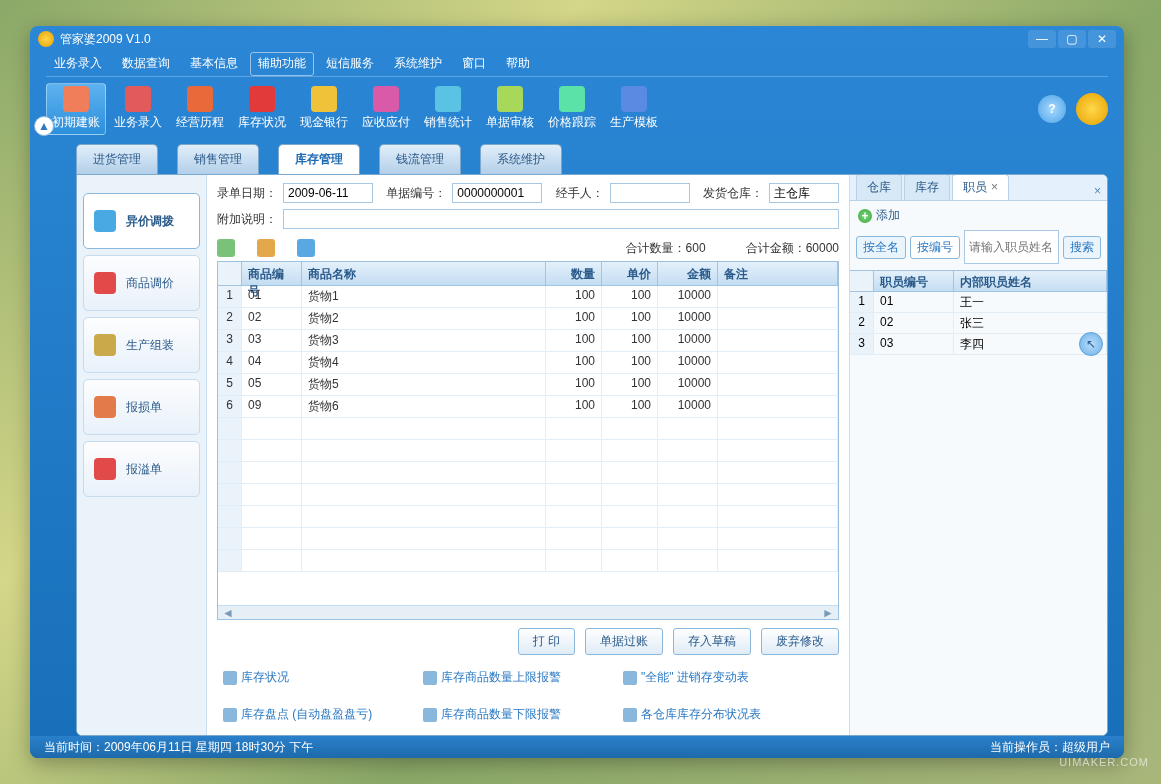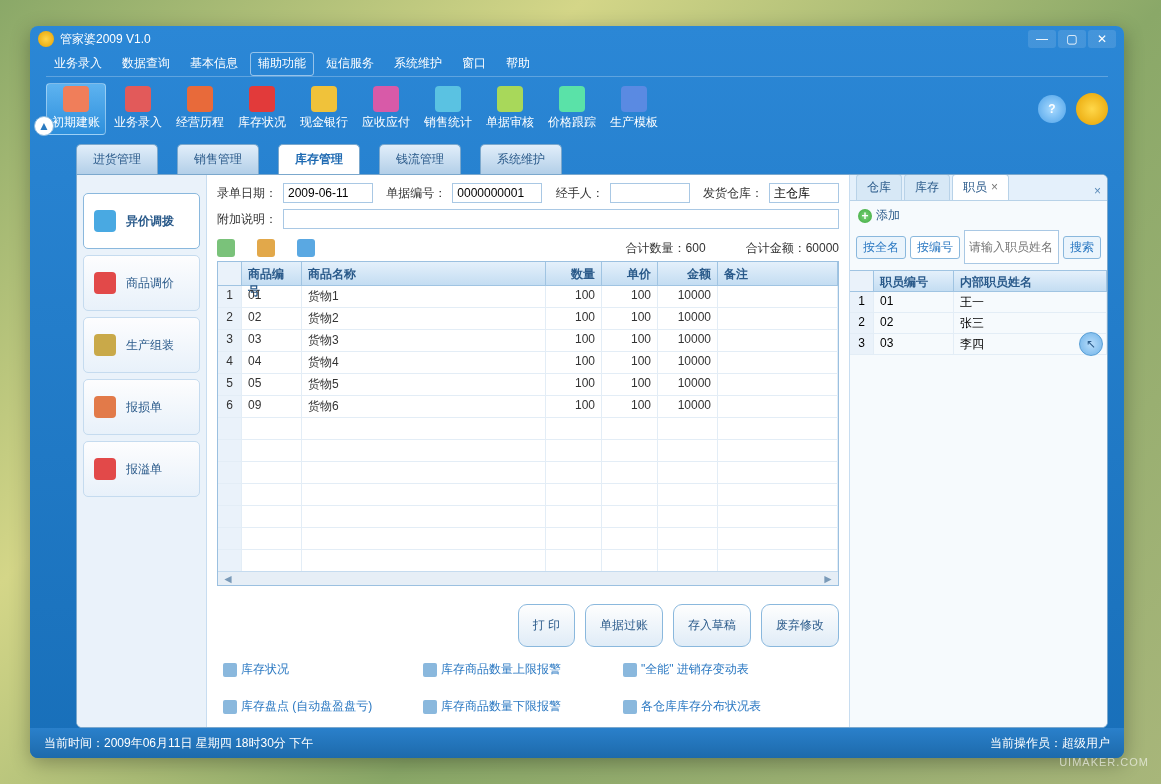--- a/index.html
+++ b/index.html
@@ -88,21 +88,21 @@
 .c-code { width: 60px; }
 .c-name { width: 200px; flex: 1; }
 .c-qty { width: 56px; text-align: right; }
 .c-price { width: 56px; text-align: right; }
 .c-amount { width: 60px; text-align: right; }
 .c-remark { width: 120px; }
 
 .hscroll { height: 14px; background: #e6eef6; border-top: 1px solid #c5dbef; display:flex; align-items:center; }
 
 .btn-row { display: flex; justify-content: flex-end; gap: 10px; margin-top: 8px; }
-.btn { padding: 12px 14px; background: linear-gradient(to bottom, #fefefe, #e0ecf7); border: 1px solid #8ab8dd; border-radius: 9px; color: #2a5a8a; cursor: pointer; margin-top: 10px; }
+.btn { padding: 4px 14px; background: linear-gradient(to bottom, #fefefe, #e0ecf7); border: 1px solid #8ab8dd; border-radius: 3px; color: #2a5a8a; cursor: pointer; }
 
 .link-row { display: flex; flex-wrap: wrap; gap: 20px; margin-top: 10px; padding: 4px 6px; }
 .link-row a { color: #2a78c2; text-decoration: none; cursor: pointer; display: flex; align-items: center; gap: 4px; }
 .link-icon { width: 14px; height: 14px; background: #8ab8dd; border-radius: 2px; }
 
 .right-panel { width: 258px; border-left: 1px solid #c8ddf0; display: flex; flex-direction: column; background: #f6fafd; }
 .rp-tabs { height: 26px; display: flex; border-bottom: 1px solid #b8d2e8; background: #e4f0fb; align-items:flex-end; padding-left:6px; }
 .rp-tab { padding: 4px 10px; border: 1px solid #b8d2e8; border-bottom: none; margin-right: 2px; background: #d7e8f6; border-radius: 4px 4px 0 0; color: #2a5a8a; cursor:pointer; }
 .rp-tab.active { background: #fff; }
 .rp-tabs .close-x { margin-left: auto; padding: 2px 6px; color: #5a8ab8; cursor: pointer; }
@@ -123,21 +123,21 @@
 .rc-idx { width: 24px; text-align:center; background:#eaf2fa; }
 .rc-code { width: 80px; }
 .rc-name { flex: 1; }
 
 .back-to-top {
   position: absolute; right: 4px; width: 24px; height: 24px; border-radius: 50%;
   background: radial-gradient(circle, #b8ddfb, #6eb2e8); border: 1px solid #5a9fd6;
   display:flex; align-items:center; justify-content:center; color:#2a5a8a; cursor:pointer;
 }
 
-.statusbar { height: 30px; display: flex; align-items: center; padding: 0 14px; color: #fff; background: linear-gradient(to bottom, #2a80cb, #1d6aab); }
+.statusbar { height: 22px; display: flex; align-items: center; padding: 0 14px; color: #fff; background: linear-gradient(to bottom, #2a80cb, #1d6aab); }
 .statusbar .sb-right { margin-left: auto; }
 </style>
 </head>
 <body>
 
 <div class="window">
   <div class="titlebar">
     <div class="title">
       <span class="title-icon"></span>
       <span>管家婆2009 V1.0</span>

